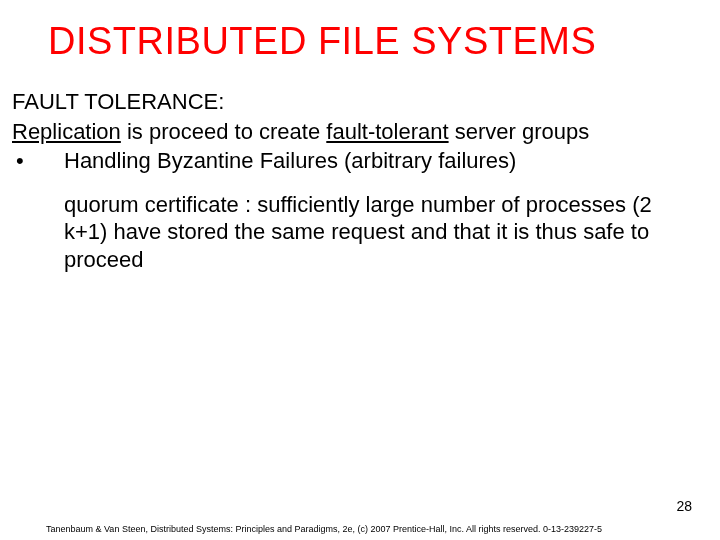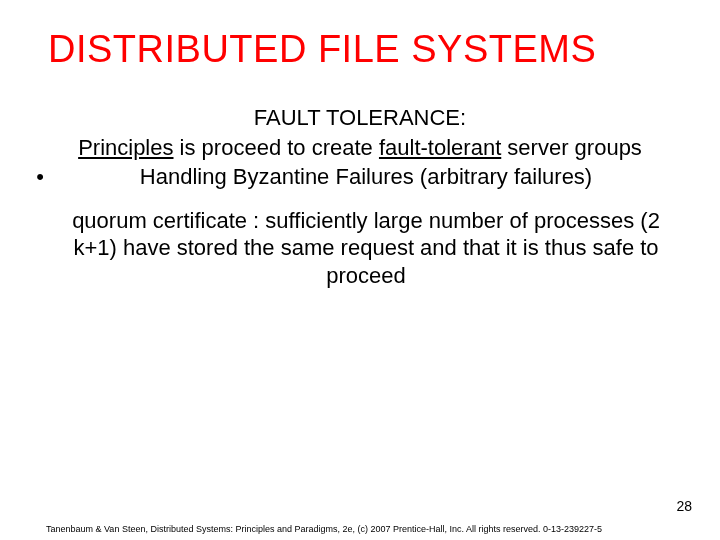--- a/index.html
+++ b/index.html
@@ -11,34 +11,33 @@
     font-family: Arial, Helvetica, sans-serif;
     position: relative;
     overflow: hidden;
   }
   .title {
     color: #ff0000;
     font-size: 38px;
     font-weight: 400;
     letter-spacing: 0.5px;
     position: absolute;
-    top: 28px;
+    top: 20px;
     left: 48px;
     right: 20px;
     white-space: nowrap;
   }
   .content {
     position: absolute;
-    top: 104px;
+    top: 88px;
     left: 12px;
     right: 12px;
     color: #000000;
     font-size: 22px;
     line-height: 1.25;
-    text-align: center;
   }
   .section-heading {
     margin: 0 0 2px 0;
   }
   .intro-line {
     margin: 0 0 2px 0;
   }
   .underline {
     text-decoration: underline;
   }
@@ -75,21 +74,21 @@
   }
 </style>
 </head>
 <body>
 
 <div class="title">DISTRIBUTED FILE SYSTEMS</div>
 
 <div class="content">
   <div class="section-heading">FAULT TOLERANCE:</div>
   <div class="intro-line">
-    <span class="underline">Principles</span><span> is proceed to create </span><span class="underline">fault-tolerant</span><span> server groups</span>
+    <span class="underline">Replication</span><span> is proceed to create </span><span class="underline">fault-tolerant</span><span> server groups</span>
   </div>
   <div class="bullet-row">
     <div class="bullet-mark">•</div>
     <div class="bullet-body">
       <div>Handling Byzantine Failures (arbitrary failures)</div>
       <div class="bullet-sub">quorum certificate :  sufficiently large number of processes (2 k+1) have stored the same request and that it is thus safe to proceed</div>
     </div>
   </div>
 </div>
 

